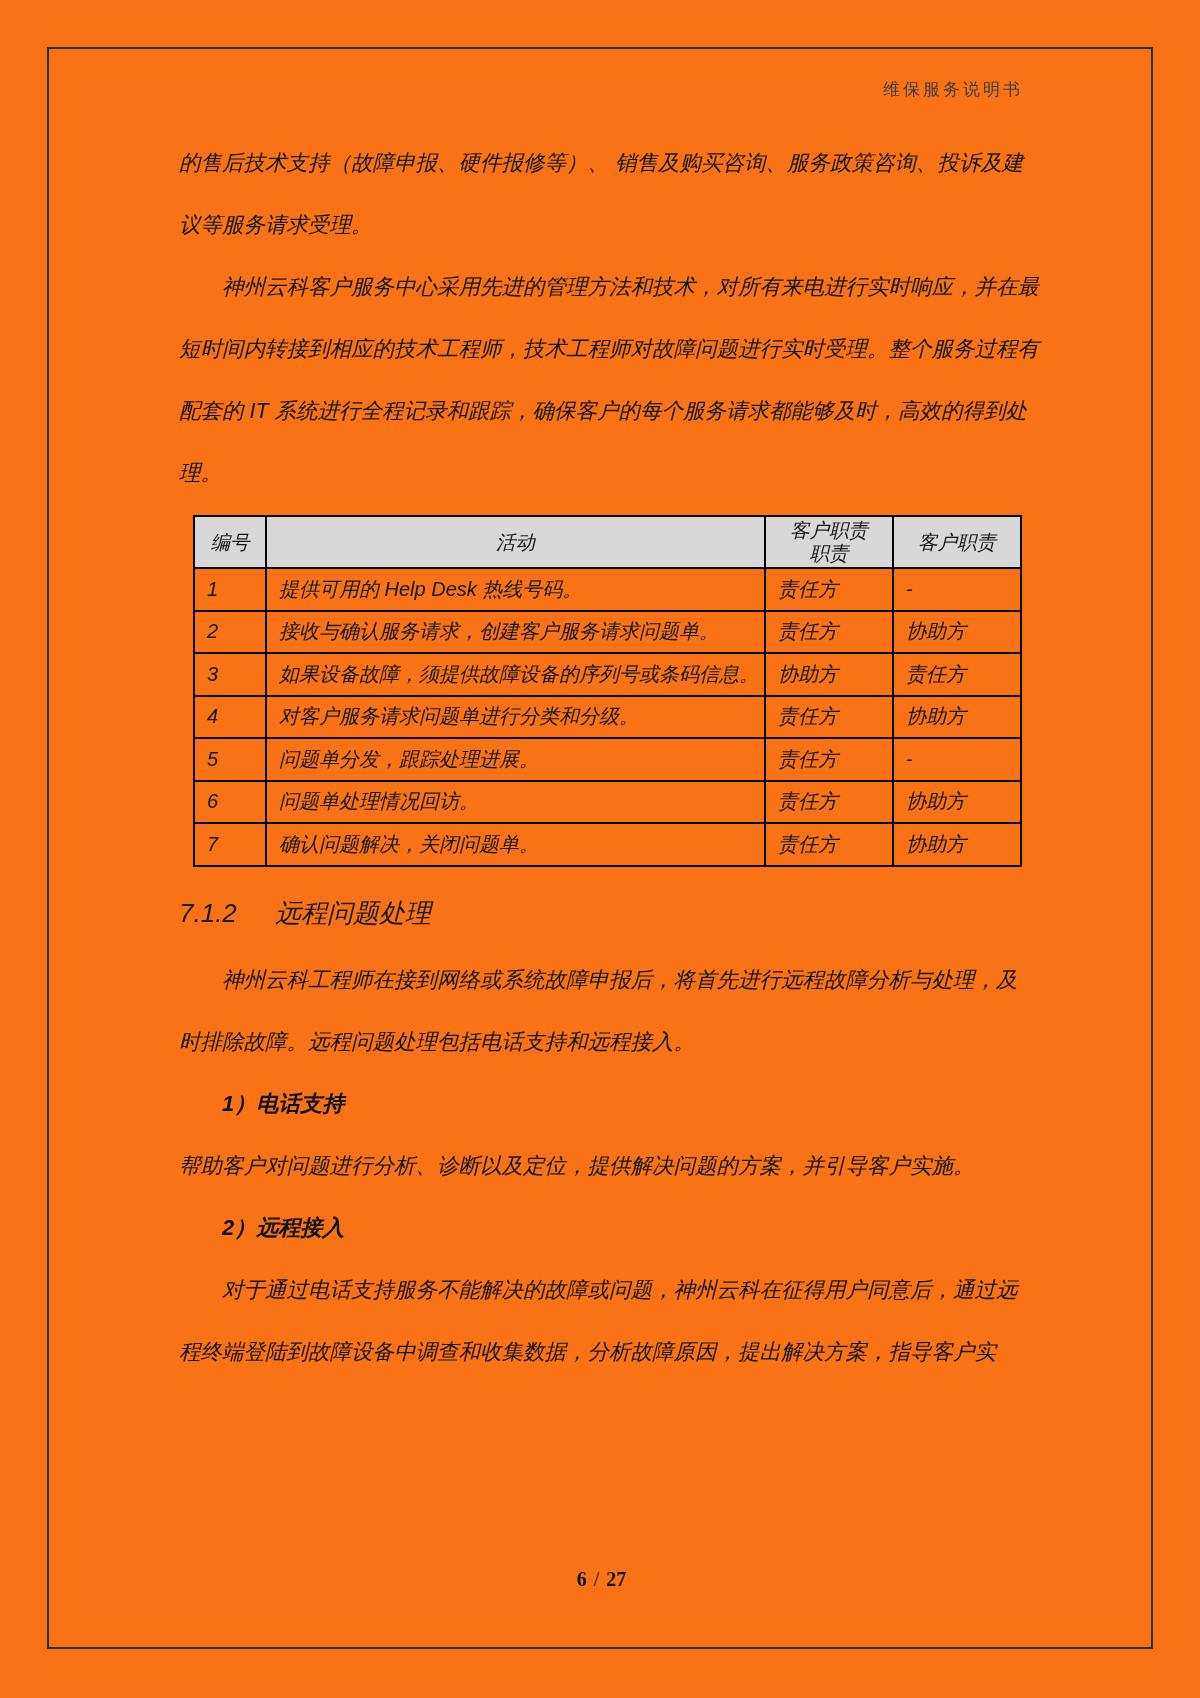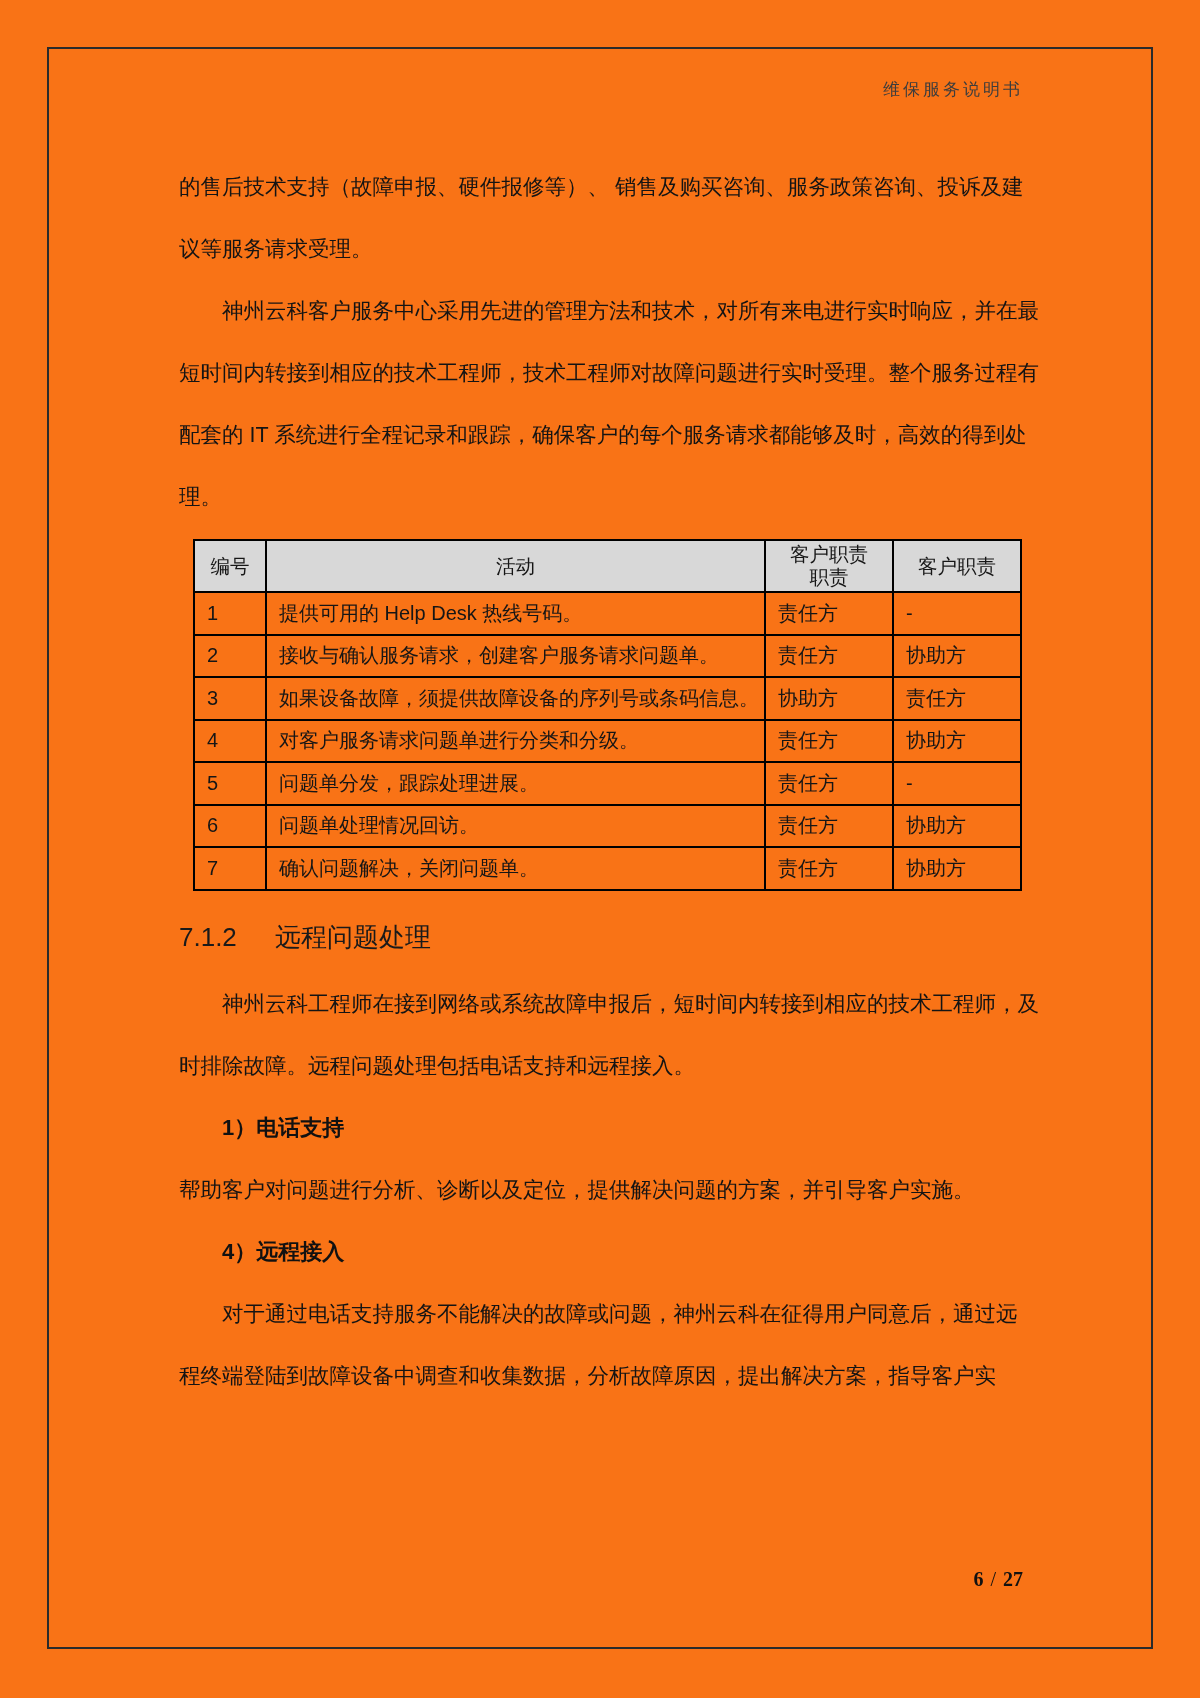--- a/index.html
+++ b/index.html
@@ -23,21 +23,21 @@
     position: absolute;
     top: 78px; left: 180px; width: 843px;
     text-align: right;
     font-family: "Liberation Serif", "DejaVu Serif", serif;
     font-size: 17px;
     letter-spacing: 3px;
     color: #3d3d3d;
   }
   .content {
     position: absolute;
-    left: 179px; top: 156px; width: 845px;
+    left: 179px; top: 132px; width: 845px; font-style: italic;
   }
   .line {
     font-size: 21.5px;
     line-height: 62px;
     height: 62px;
     white-space: nowrap;
     color: #141414;
   }
   .indent { padding-left: 43px; }
   .caption { margin-top: 18px; }
@@ -91,21 +91,21 @@
     height: 62px;
     line-height: 62px;
     padding-left: 43px;
     white-space: nowrap;
     color: #111111;
   }
   .sub-2 { margin-top: 0px; }
   .doc-footer {
     position: absolute;
     top: 1568px; left: 180px; width: 843px;
-    text-align: right;
+    text-align: center;
     font-family: "Liberation Serif", "DejaVu Serif", serif;
     font-size: 20px;
     color: #111111;
   }
   .pg { font-weight: bold; }
   .sep { padding: 0 7px; }
 </style>
 </head>
 <body>
 
@@ -187,28 +187,28 @@
           <td class="c-cust">协助方</td>
         </tr>
       </tbody>
     </table>
 
     <div class="heading">
       <span class="h-num">7.1.2</span>
       <span class="h-title">远程问题处理</span>
     </div>
 
-    <div class="line indent p-after-heading">神州云科工程师在接到网络或系统故障申报后，短时间内转接到相应的技术工程师，及</div>
+    <div class="line indent p-after-heading">神州云科工程师在接到网络或系统故障申报后，将首先进行远程故障分析与处理，及</div>
     <div class="line">时排除故障。远程问题处理包括电话支持和远程接入。</div>
 
     <div class="sub">1）电话支持</div>
 
     <div class="line">帮助客户对问题进行分析、诊断以及定位，提供解决问题的方案，并引导客户实施。</div>
 
-    <div class="sub sub-2">4）远程接入</div>
+    <div class="sub sub-2">2）远程接入</div>
 
     <div class="line indent">对于通过电话支持服务不能解决的故障或问题，神州云科在征得用户同意后，通过远</div>
     <div class="line">程终端登陆到故障设备中调查和收集数据，分析故障原因，提出解决方案，指导客户实</div>
   </div>
 
   <div class="doc-footer">
     <span class="pg">6</span><span class="sep">/</span><span class="pg">27</span>
   </div>
 </div>
 

